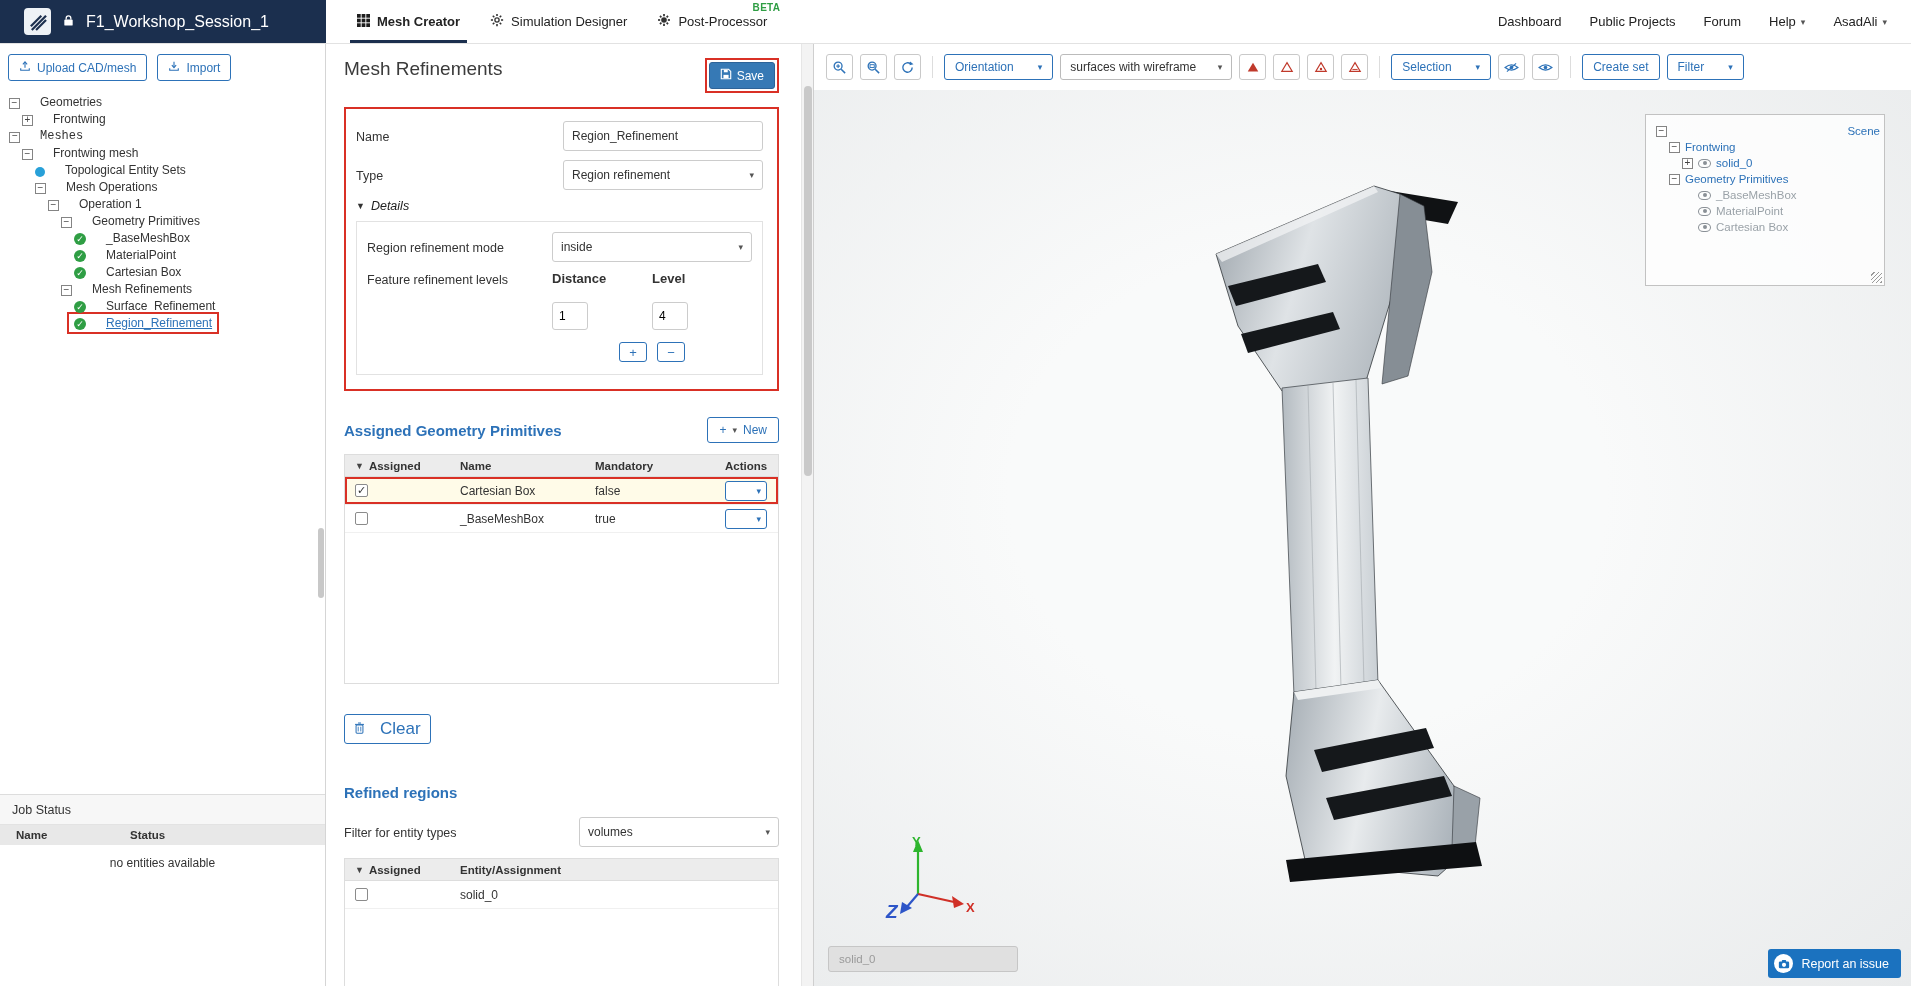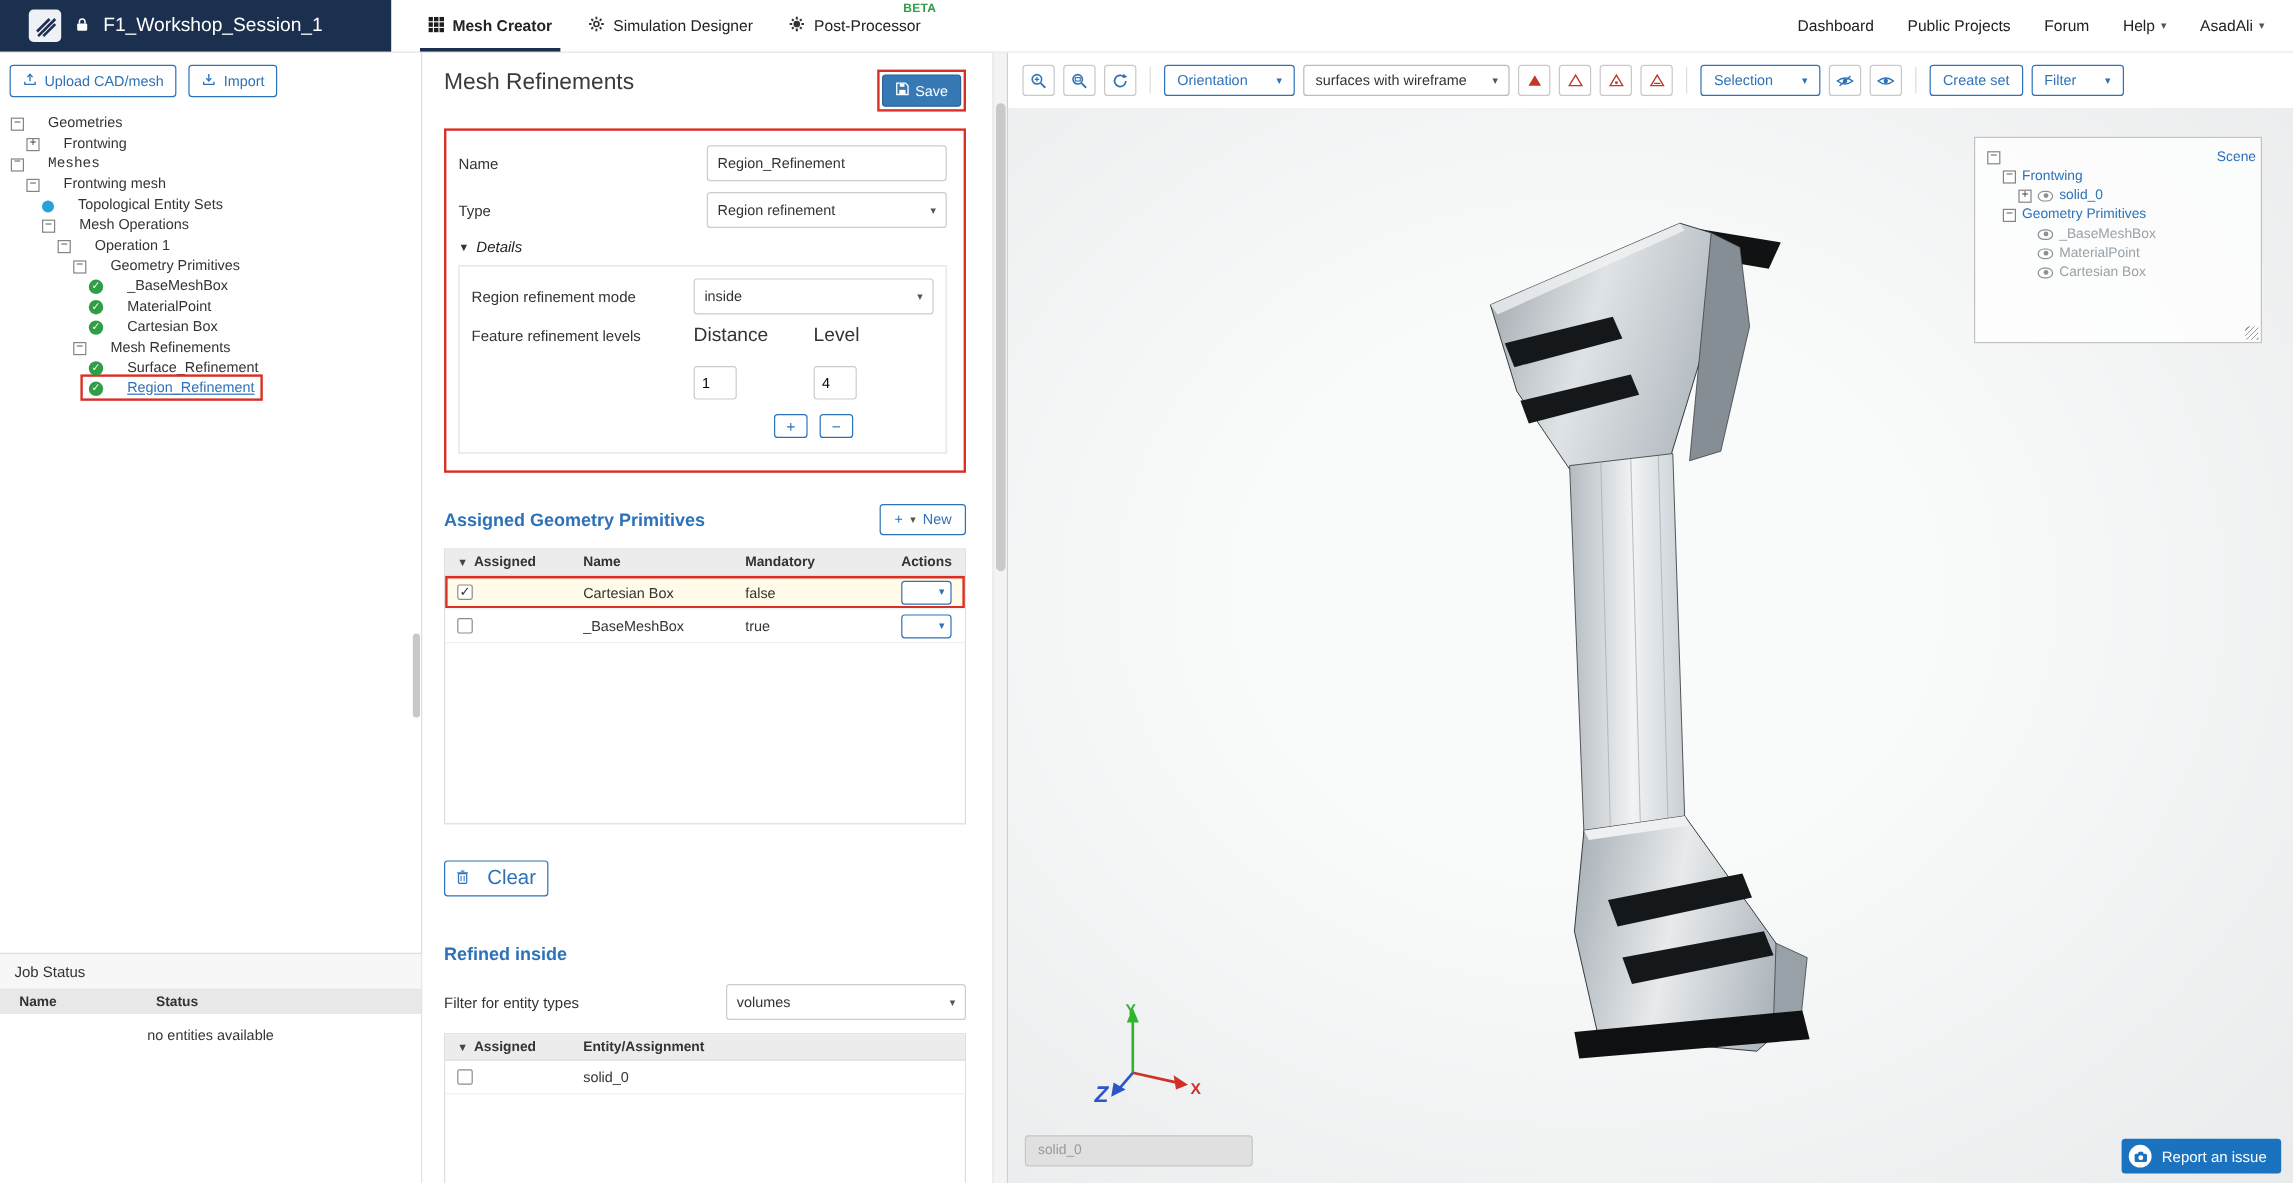--- a/index.html
+++ b/index.html
@@ -16,21 +16,21 @@
   .tab{display:flex;align-items:center;gap:7px;padding:0 15px;position:relative;color:#222;font-size:13px;cursor:pointer;white-space:nowrap}
   .tab.active{font-weight:bold}
   .tab.active::after{content:"";position:absolute;left:8px;right:8px;bottom:0;height:3px;background:#1b2f4e}
   .badge-beta{position:absolute;top:2px;right:2px;color:#2f9e44;font-size:10px;font-weight:bold;letter-spacing:.3px}
   .top-right{margin-left:auto;display:flex;align-items:center;gap:28px;padding-right:24px;font-size:13px;color:#222}
   .top-link{display:flex;align-items:center;gap:5px;cursor:pointer;white-space:nowrap}
   .caret{font-size:9px;color:#555}
 
   
   .main{display:flex;height:942px}
-  .sidebar{width:352px;flex:0 0 auto;border-right:1px solid #d5d5d5;position:relative;background:#fff}
+  .sidebar{width:326px;flex:0 0 auto;border-right:1px solid #d5d5d5;position:relative;background:#fff}
   .panel{width:487px;flex:0 0 auto;position:relative;background:#fff;padding:14px 34px 0 18px;overflow:hidden}
   .viewport{flex:1;position:relative;background:#fff;border-left:1px solid #cfcfcf}
 
   
   .sb-buttons{display:flex;gap:10px;padding:10px 8px 8px}
   .btn-outline{display:inline-flex;align-items:center;gap:6px;border:1px solid #2d72b8;color:#2d72b8;background:#fff;border-radius:3px;padding:5px 10px;font-size:12px}
   .tree{list-style:none;margin-top:4px}
   .tree li{height:17px;display:flex;align-items:center;font-size:12px;color:#333;cursor:pointer}
   .tree .inner{display:inline-flex;align-items:flex-end;gap:20px;padding:0 3px}
   .tree li.sel .inner{outline:2px solid #d93025;outline-offset:2px}
@@ -61,21 +61,21 @@
   .frow{display:flex;align-items:center;margin-bottom:9px}
   .frow.top{align-items:flex-start}
   .frow label{flex:1;font-size:12.5px;color:#333;padding-top:2px}
   input.txt{width:200px;height:30px;border:1px solid #ccc;border-radius:3px;padding:0 8px;font:12px "Liberation Sans",sans-serif;color:#333;background:#fff}
   .select{width:200px;height:30px;border:1px solid #ccc;border-radius:3px;background:#fff;display:flex;align-items:center;padding:0 8px;cursor:pointer;color:#333}
   .select .caret{margin-left:auto}
   .details-lbl{display:flex;align-items:center;gap:6px;margin:4px 0 8px;font-style:italic;font-size:12.5px;color:#222}
   .tri-down{font-size:9px;color:#333;font-style:normal}
   .details-box{border:1px solid #e2e2e2;padding:10px 10px 12px}
   .lvl-grid{width:200px;display:grid;grid-template-columns:100px 100px;row-gap:16px}
-  .lvl-h{font-weight:normal;font-size:16px;color:#333}
+  .lvl-h{font-weight:bold;font-size:13px;color:#333}
   input.num{width:36px;height:28px;border:1px solid #ccc;border-radius:3px;padding:0 6px;font:12px "Liberation Sans",sans-serif;background:#fff}
   .pm-row{width:200px;margin-left:auto;display:flex;gap:10px;justify-content:center;margin-top:12px}
   .btn-pm{width:28px;height:20px;border:1px solid #2d72b8;border-radius:3px;color:#2d72b8;background:#fff;font-size:13px;line-height:1}
   .sec-head{display:flex;justify-content:space-between;align-items:center;margin-top:26px}
   h2.blue{color:#2d72b8;font-size:15px;font-weight:bold}
   .btn-new{display:inline-flex;align-items:center;gap:6px;border:1px solid #2d72b8;color:#2d72b8;background:#fff;border-radius:3px;padding:5px 11px;font-size:12px}
   .tbl{border:1px solid #ddd;margin-top:11px;background:#fff}
   .tbl-head{display:flex;align-items:center;background:#ececec;border-bottom:1px solid #ddd;height:22px;font-weight:bold;font-size:11.5px;color:#333}
   .tRow{display:flex;align-items:center;height:28px;border-bottom:1px solid #f0f0f0;font-size:12px;background:#fff}
   .tRow.hl{background:#fffbe8;box-shadow:inset 0 0 0 2px #d93025}
@@ -470,21 +470,21 @@
             <rect x="2" y="3.5" width="8" height="9.5" rx="1" fill="none" stroke="#2d72b8" stroke-width="1.2"></rect>
             <line x1="0.8" y1="2.8" x2="11.2" y2="2.8" stroke="#2d72b8" stroke-width="1.2"></line>
             <line x1="4.3" y1="1.2" x2="7.7" y2="1.2" stroke="#2d72b8" stroke-width="1.2"></line>
             <line x1="4.5" y1="5.5" x2="4.5" y2="11" stroke="#2d72b8" stroke-width="1"></line>
             <line x1="7.5" y1="5.5" x2="7.5" y2="11" stroke="#2d72b8" stroke-width="1"></line>
           </svg>
       </span>
       <span>Clear</span>
     </button>
 
-    <h2 class="blue refined-title">Refined inside</h2>
+    <h2 class="blue refined-title">Refined regions</h2>
 
     <div class="frow filter-row">
       <label>Filter for entity types</label>
       <div class="select">
         <span>volumes</span>
         <span class="caret">▾</span>
       </div>
     </div>
 
     <div class="tbl">

